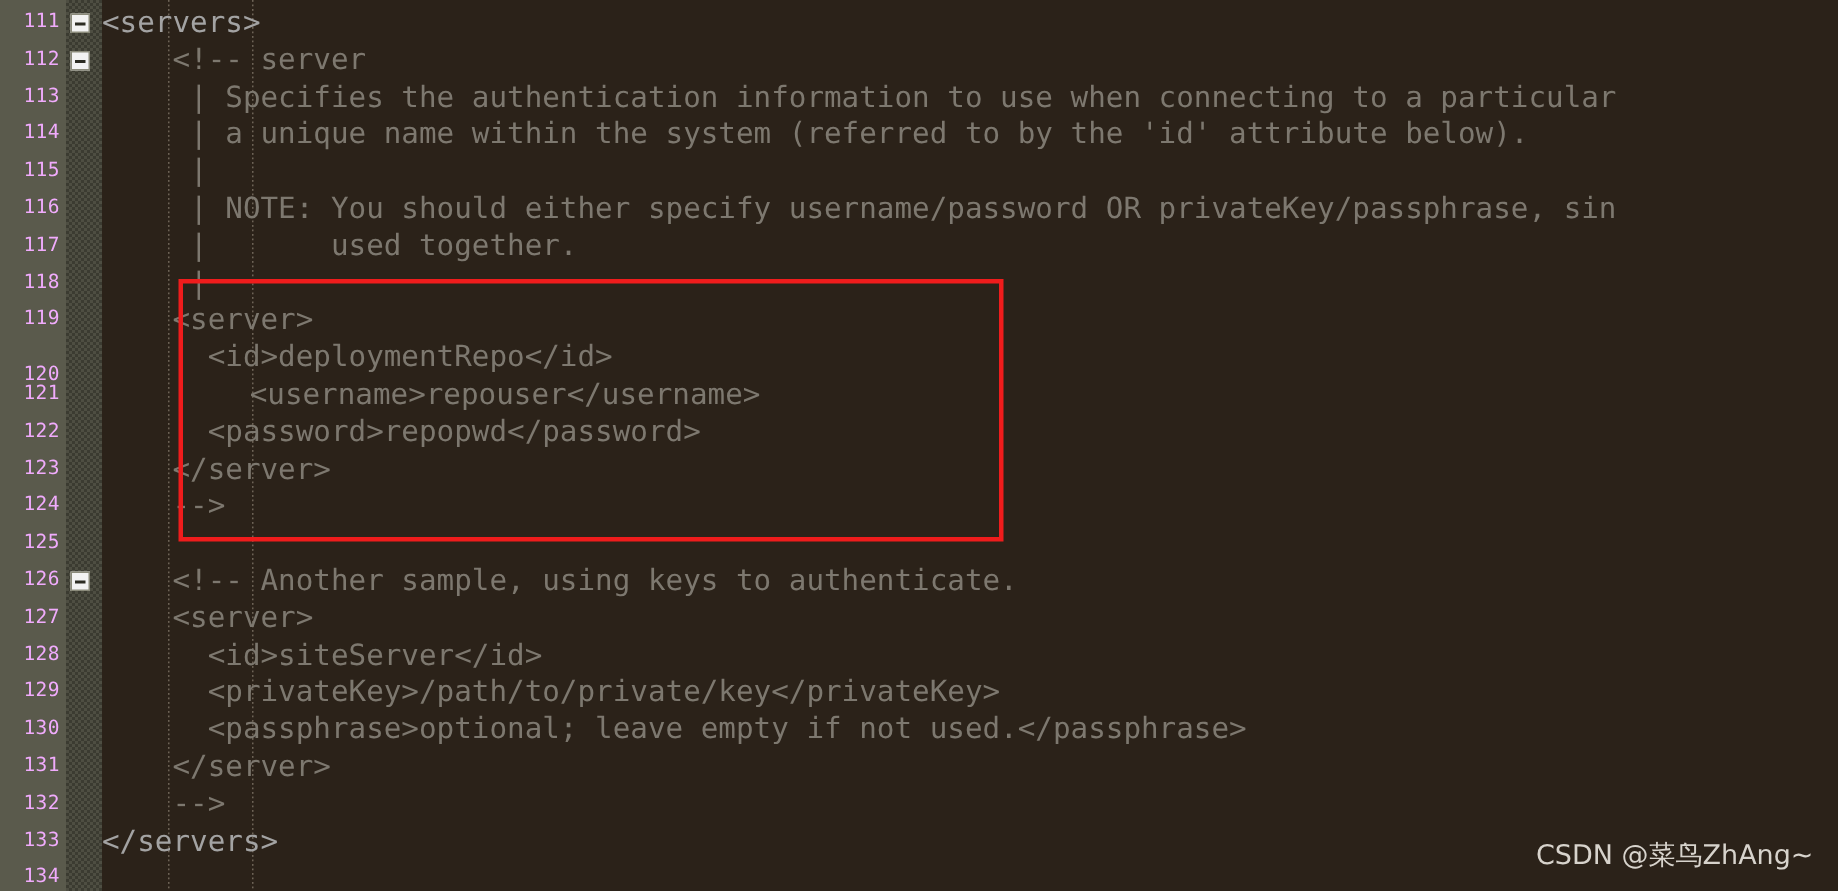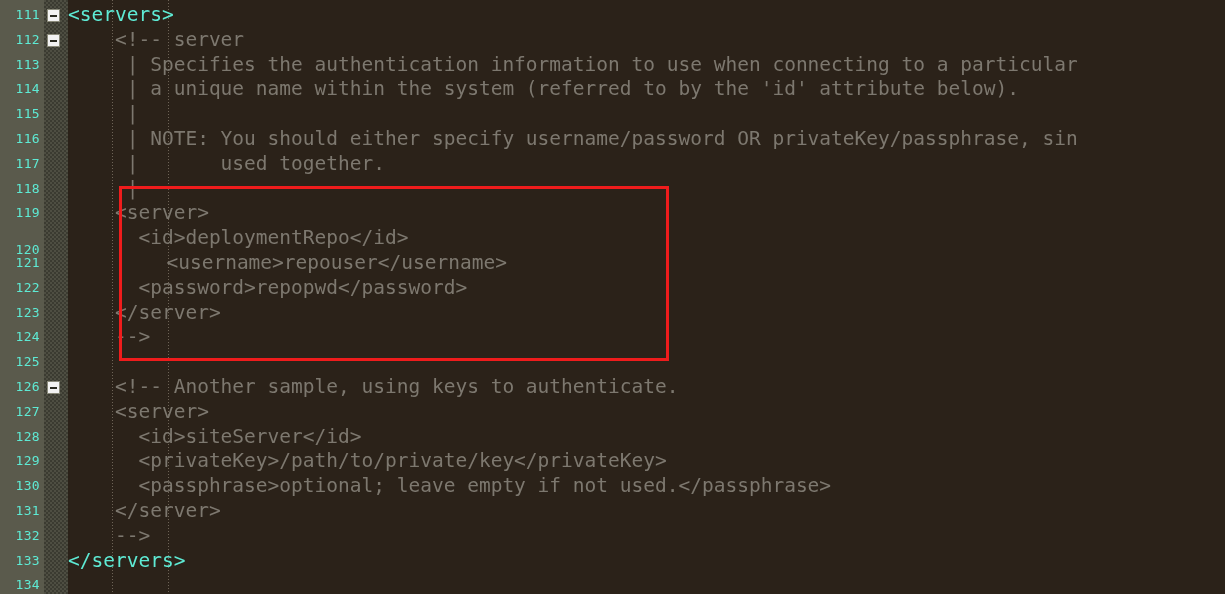--- a/index.html
+++ b/index.html
@@ -54,21 +54,21 @@
   }
   .lineno {
     position: absolute;
     left: 0;
     width: 40px;
     top: 0;
     height: 24.8px;
     line-height: 24.8px;
     text-align: right;
     font-size: 13px;
-    color: #5eead4;
+    color: #f0abfc;
     letter-spacing: 0.3px;
   }
   .fold-marker {
     position: absolute;
     left: 47px;
     top: 6px;
     width: 13px;
     height: 13px;
     background: #f2f2f2;
     border: 1px solid #8a8a7a;
@@ -105,21 +105,21 @@
   .code-line {
     position: absolute;
     left: 0;
     height: 24.8px;
     line-height: 24.8px;
     white-space: pre;
     font-size: 19.5px;
     letter-spacing: 0px;
     z-index: 2;
   }
-  .tok-tag   { color: #5eead4; }
+  .tok-tag   { color: #a3a3a3; }
   .tok-comment { color: #7d786f; }
 
   
   #annotation-box {
     position: absolute;
     border: 3px solid #ef1c1c;
     box-sizing: border-box;
     z-index: 5;
     pointer-events: none;
   }
@@ -248,14 +248,15 @@
           <div class="lineno">133</div>
         </div>
         <div class="gutter-row" style="top: 573.4px;">
           <div class="lineno">134</div>
         </div>
       </div>
   </div>
 
   <div id="annotation-box" style="left: 119px; top: 186px; width: 550px; height: 175px;"></div>
 
+  <div id="watermark">CSDN @菜鸟ZhAng~</div>
 
 </div>
 
 </body></html>

